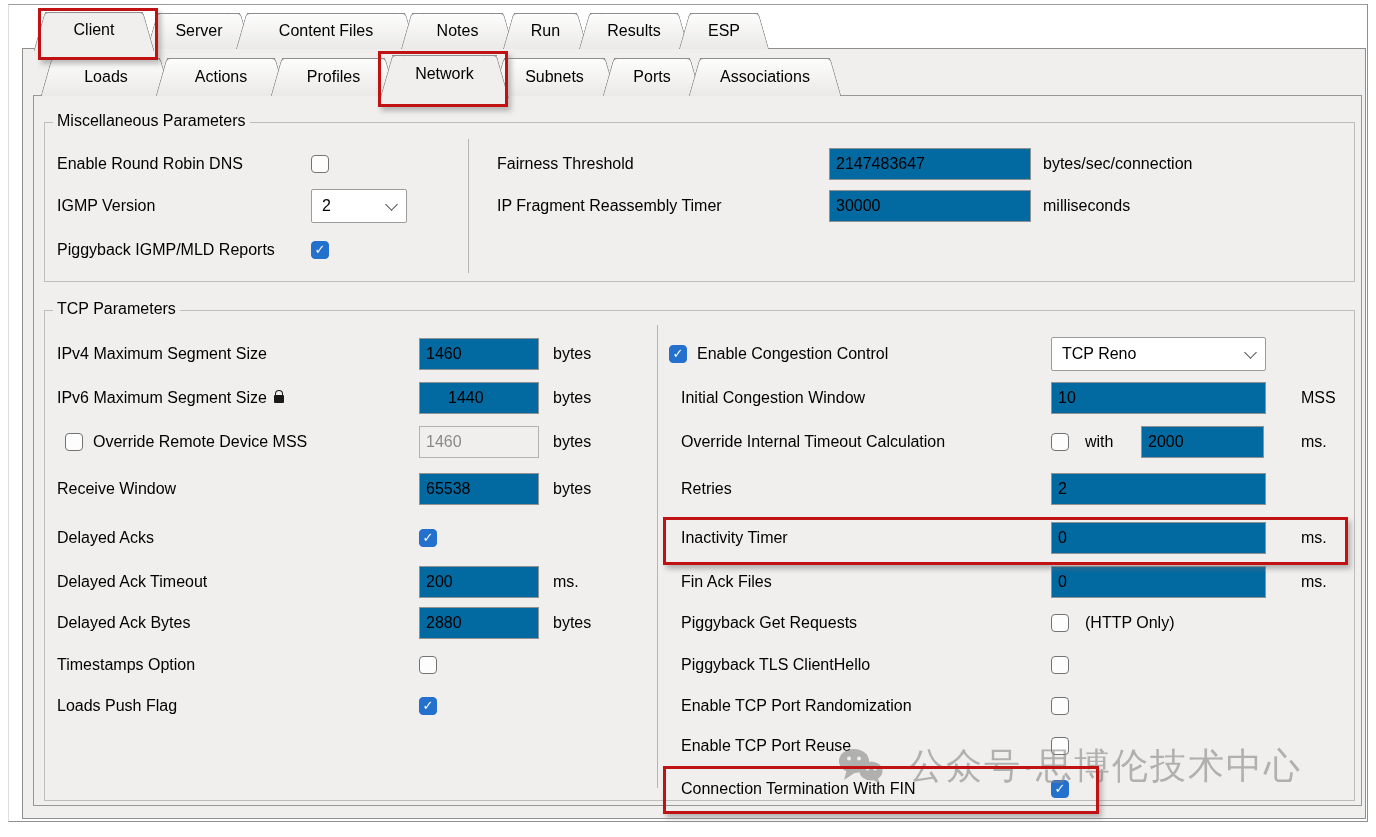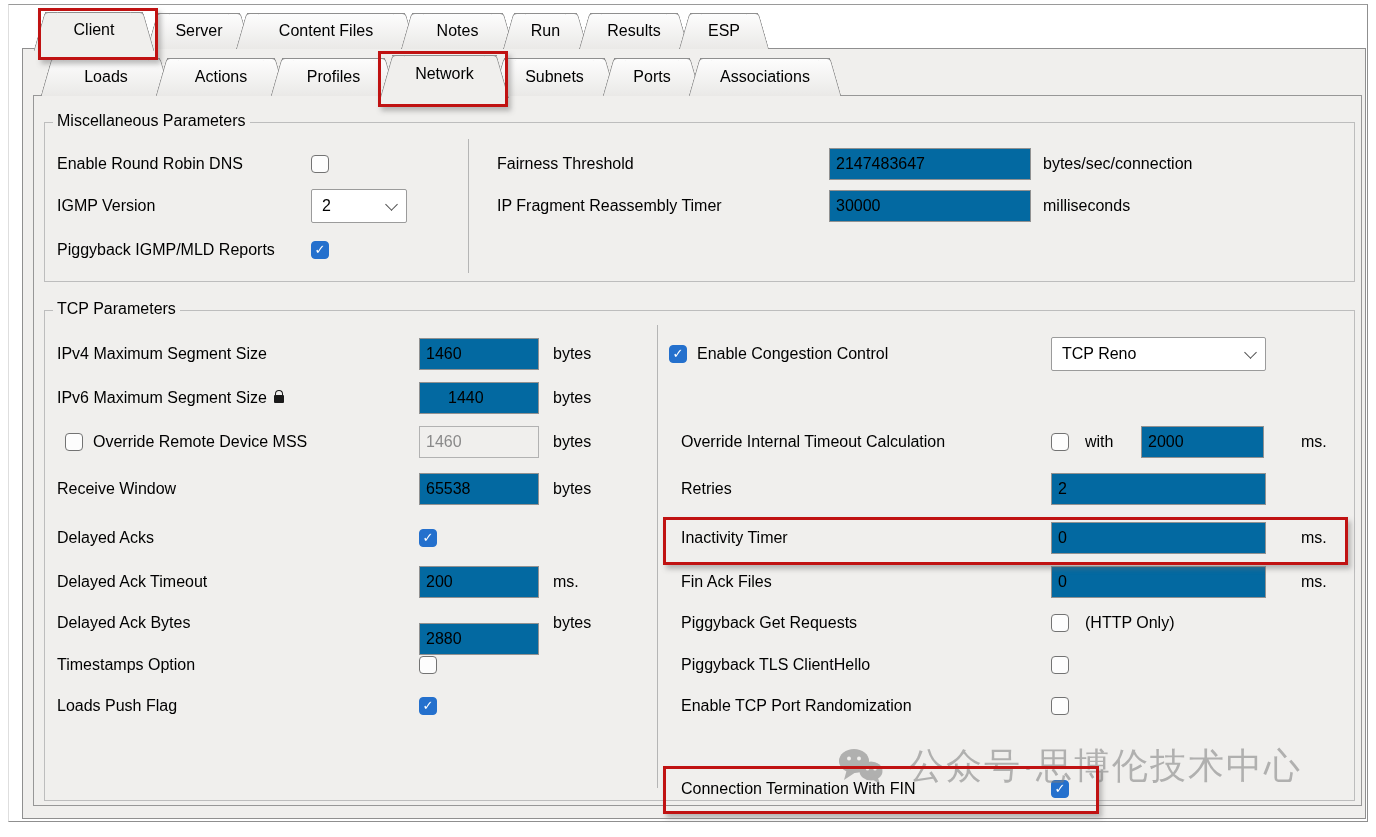--- a/index.html
+++ b/index.html
@@ -174,40 +174,45 @@
     <span class="lbl" style="left:12px">Delayed Acks</span>
     <span class="cb on" style="left:374px"></span>
   </div>
   <div class="frow" style="top:254px">
     <span class="lbl" style="left:12px">Delayed Ack Timeout</span>
     <input class="tin" style="left: 374px; width: 120px;" readonly="" value="200">
     <span class="unit" style="left:508px">ms.</span>
   </div>
   <div class="frow" style="top:295px">
     <span class="lbl" style="left:12px">Delayed Ack Bytes</span>
-    <input class="tin" style="left: 374px; width: 120px; margin-top: 16px;" readonly="" value="2880">
+    <input class="tin" style="left: 374px; width: 120px;" readonly="" value="2880">
     <span class="unit" style="left:508px">bytes</span>
   </div>
   <div class="frow" style="top:337px">
     <span class="lbl" style="left:12px">Timestamps Option</span>
     <span class="cb" style="left:374px"></span>
   </div>
   <div class="frow" style="top:378px">
     <span class="lbl" style="left:12px">Loads Push Flag</span>
     <span class="cb on" style="left:374px"></span>
   </div>
 
   <div class="frow" style="top:26px">
     <span class="cb on" style="left:624px"></span>
     <span class="lbl" style="left:652px">Enable Congestion Control</span>
     <div class="combo" style="left:1006px;width:215px">
       <span>TCP Reno</span>
       <span class="chev"></span>
     </div>
   </div>
+  <div class="frow" style="top:70px">
+    <span class="lbl" style="left:636px">Initial Congestion Window</span>
+    <input class="tin" style="left: 1006px; width: 215px;" readonly="" value="10">
+    <span class="unit" style="left:1256px">MSS</span>
+  </div>
   <div class="frow" style="top:114px">
     <span class="lbl" style="left:636px">Override Internal Timeout Calculation</span>
     <span class="cb" style="left:1006px"></span>
     <span class="lbl" style="left:1040px">with</span>
     <input class="tin" style="left: 1096px; width: 123px;" readonly="" value="2000">
     <span class="unit" style="left:1256px">ms.</span>
   </div>
   <div class="frow" style="top:161px">
     <span class="lbl" style="left:636px">Retries</span>
     <input class="tin" style="left: 1006px; width: 215px;" readonly="" value="2">
@@ -226,20 +231,24 @@
     <span class="lbl" style="left:636px">Piggyback Get Requests</span>
     <span class="cb" style="left:1006px"></span>
     <span class="note" style="left:1040px">(HTTP Only)</span>
   </div>
   <div class="frow" style="top:337px">
     <span class="lbl" style="left:636px">Piggyback TLS ClientHello</span>
     <span class="cb" style="left:1006px"></span>
   </div>
   <div class="frow" style="top:378px">
     <span class="lbl" style="left:636px">Enable TCP Port Randomization</span>
+    <span class="cb" style="left:1006px"></span>
+  </div>
+  <div class="frow" style="top:418px">
+    <span class="lbl" style="left:636px">Enable TCP Port Reuse</span>
     <span class="cb" style="left:1006px"></span>
   </div>
   <div class="frow" style="top:461px">
     <span class="lbl" style="left:636px">Connection Termination With FIN</span>
     <span class="cb on" style="left:1006px"></span>
   </div>
 </div>
 
 <div class="watermark">
   <svg width="46" height="38" viewBox="0 0 46 38">

